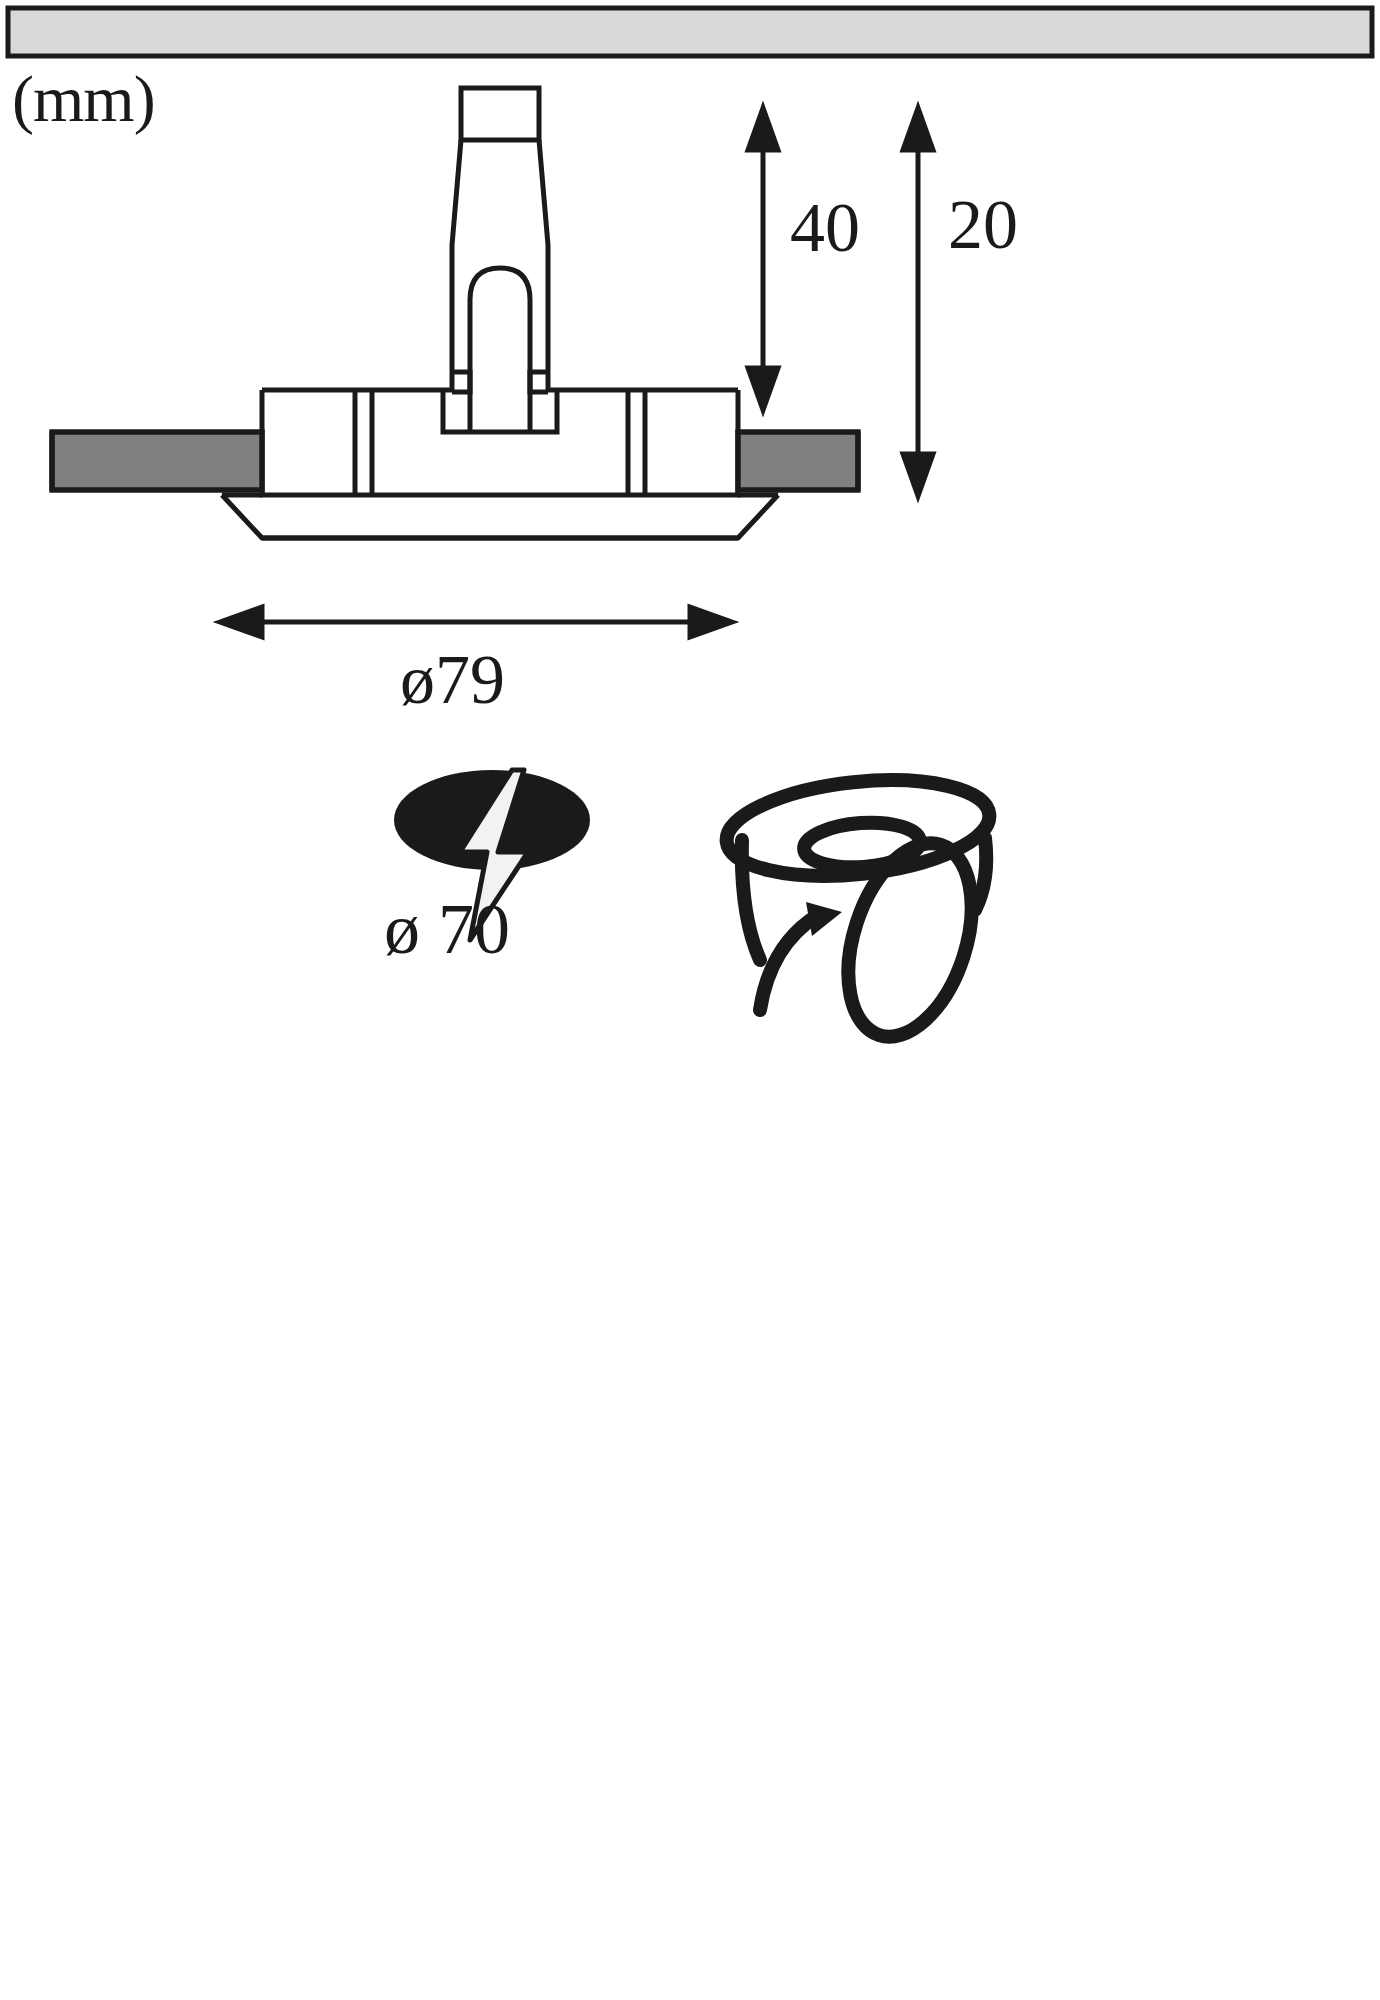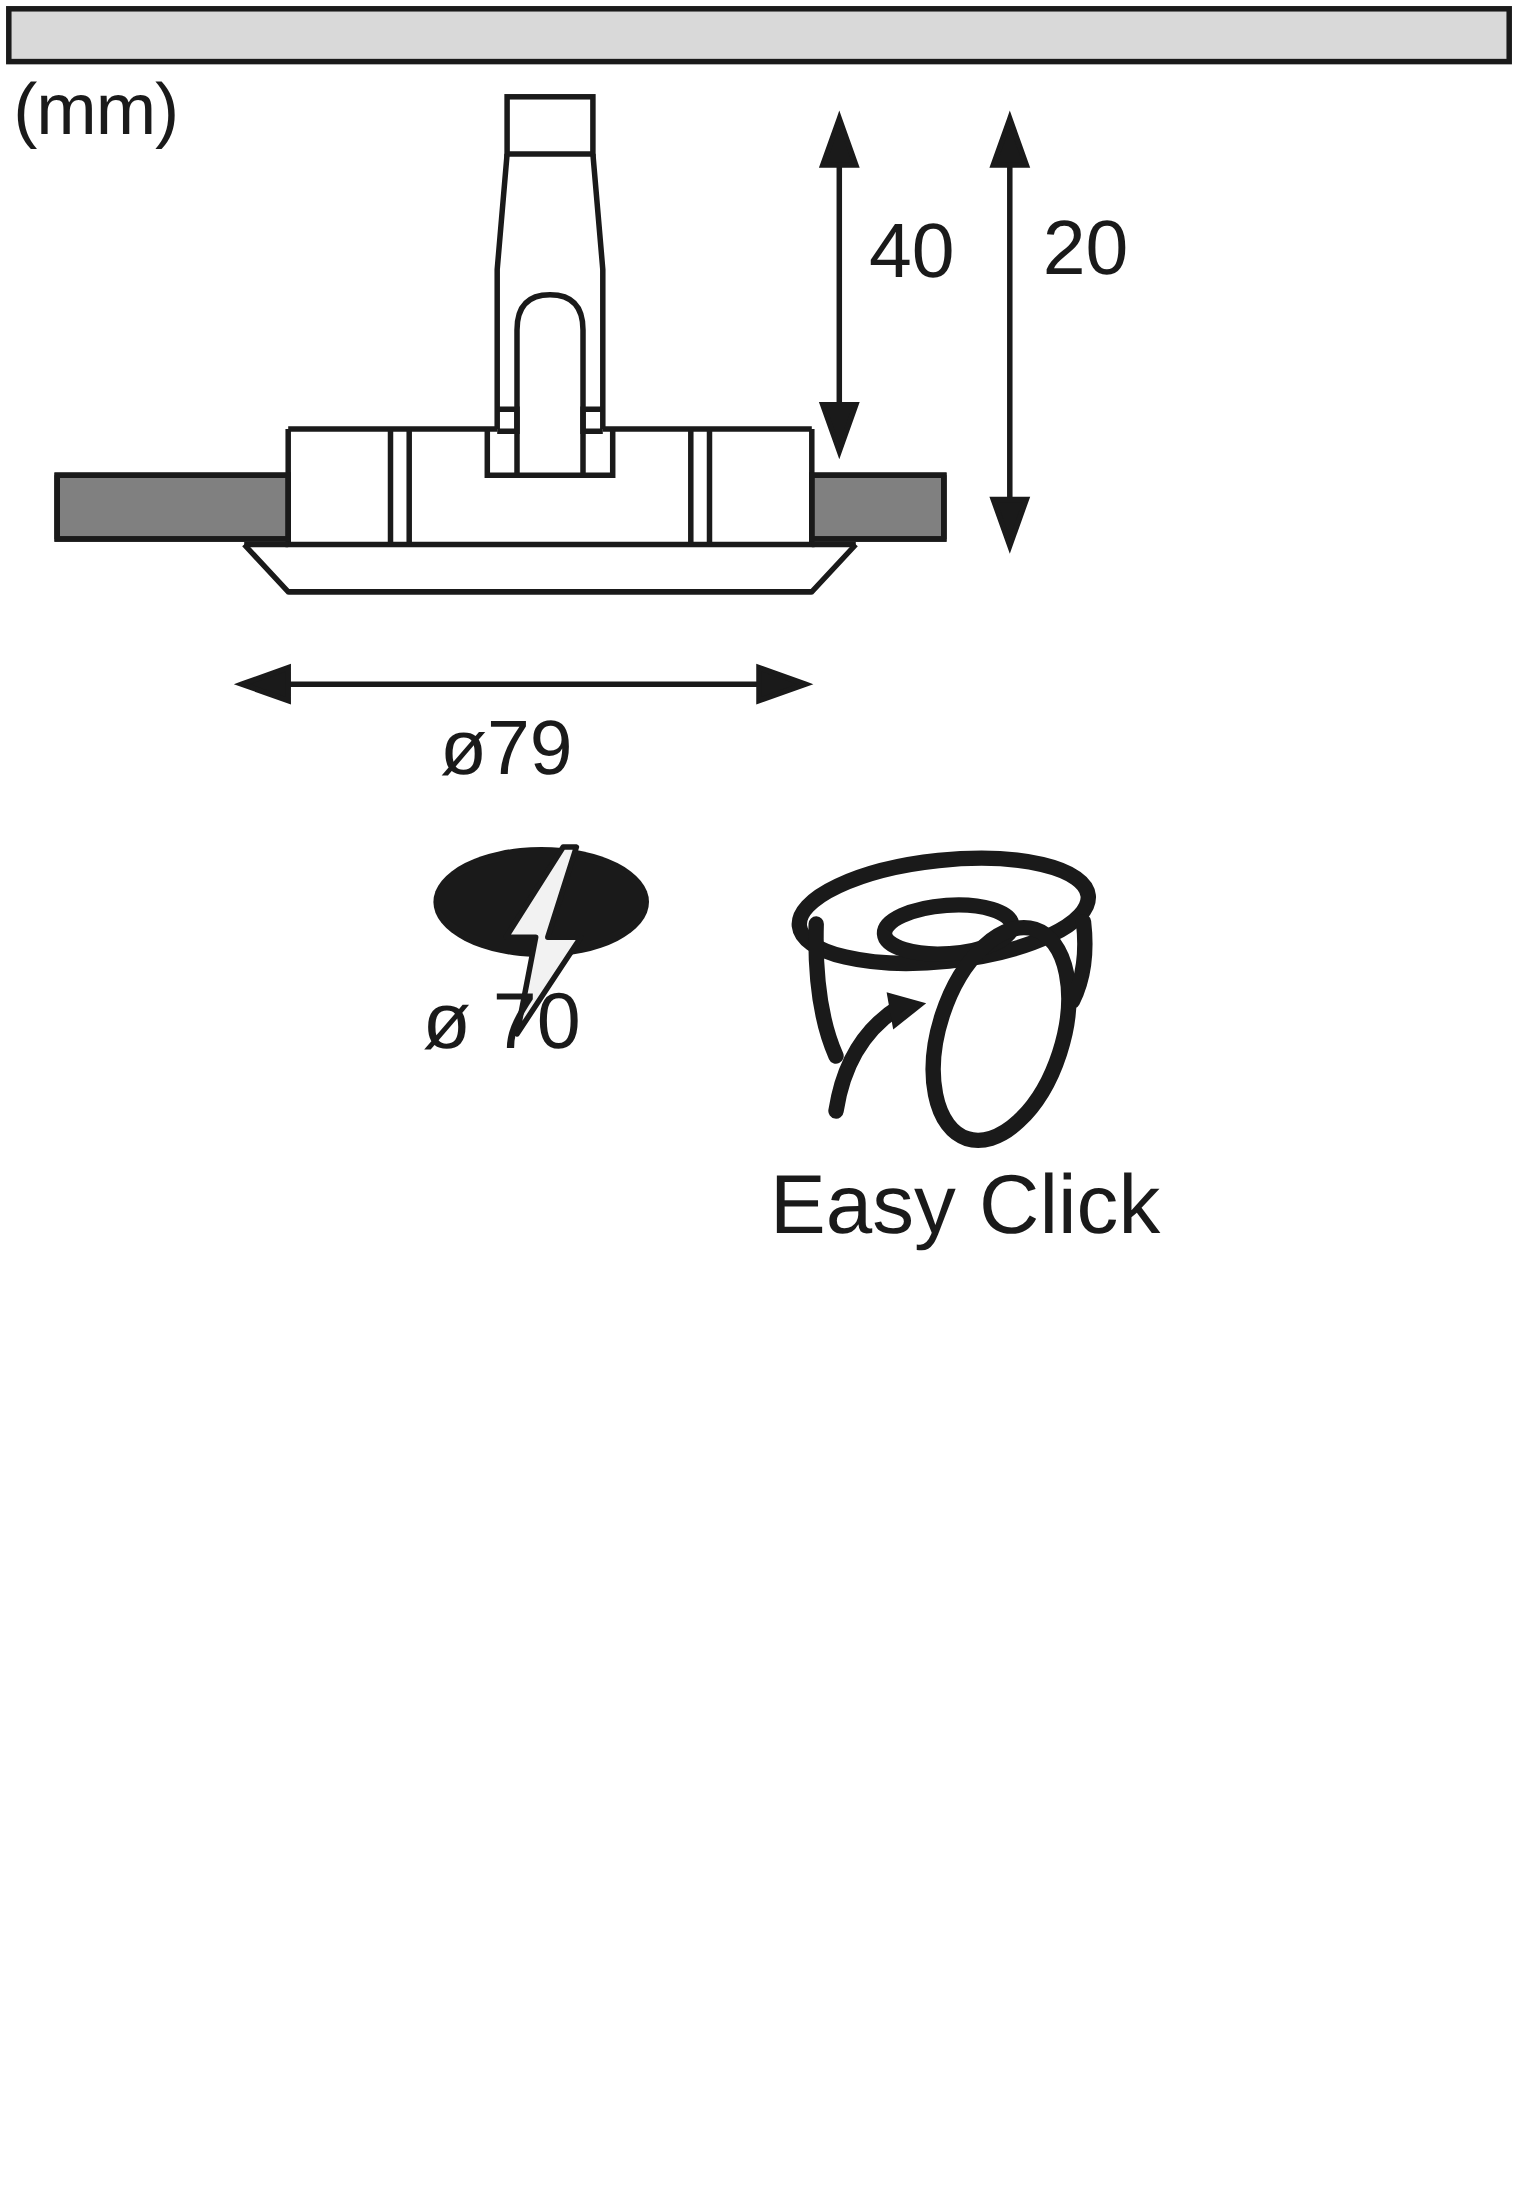--- a/index.html
+++ b/index.html
@@ -16,21 +16,21 @@
   }
   #stage {
     position: absolute;
     left: 0; top: 0;
     width: 1380px;
     height: 2000px;
   }
   .label {
     position: absolute;
     color: #1a1a1a;
-    font-family: Liberation Sans, sans-serif;
+    font-family: Liberation Serif, serif;
     white-space: nowrap;
     line-height: 1;
   }
   #unit-label {
     left: 12px;
     top: 66px;
     font-size: 66px;
     letter-spacing: -1px;
   }
   #dim-45-label {
@@ -157,15 +157,14 @@
   <div class="label" id="unit-label">(mm)</div>
 
   <div class="label" id="dim-45-label">40</div>
 
   <div class="label" id="dim-60-label">20</div>
 
   <div class="label" id="dim-79-label">ø79</div>
 
   <div class="label" id="dim-70-label">ø 70</div>
 
-  <div class="label" id="easyclick-label">Easy Click</div>
 
 </div>
 
 </body></html>

